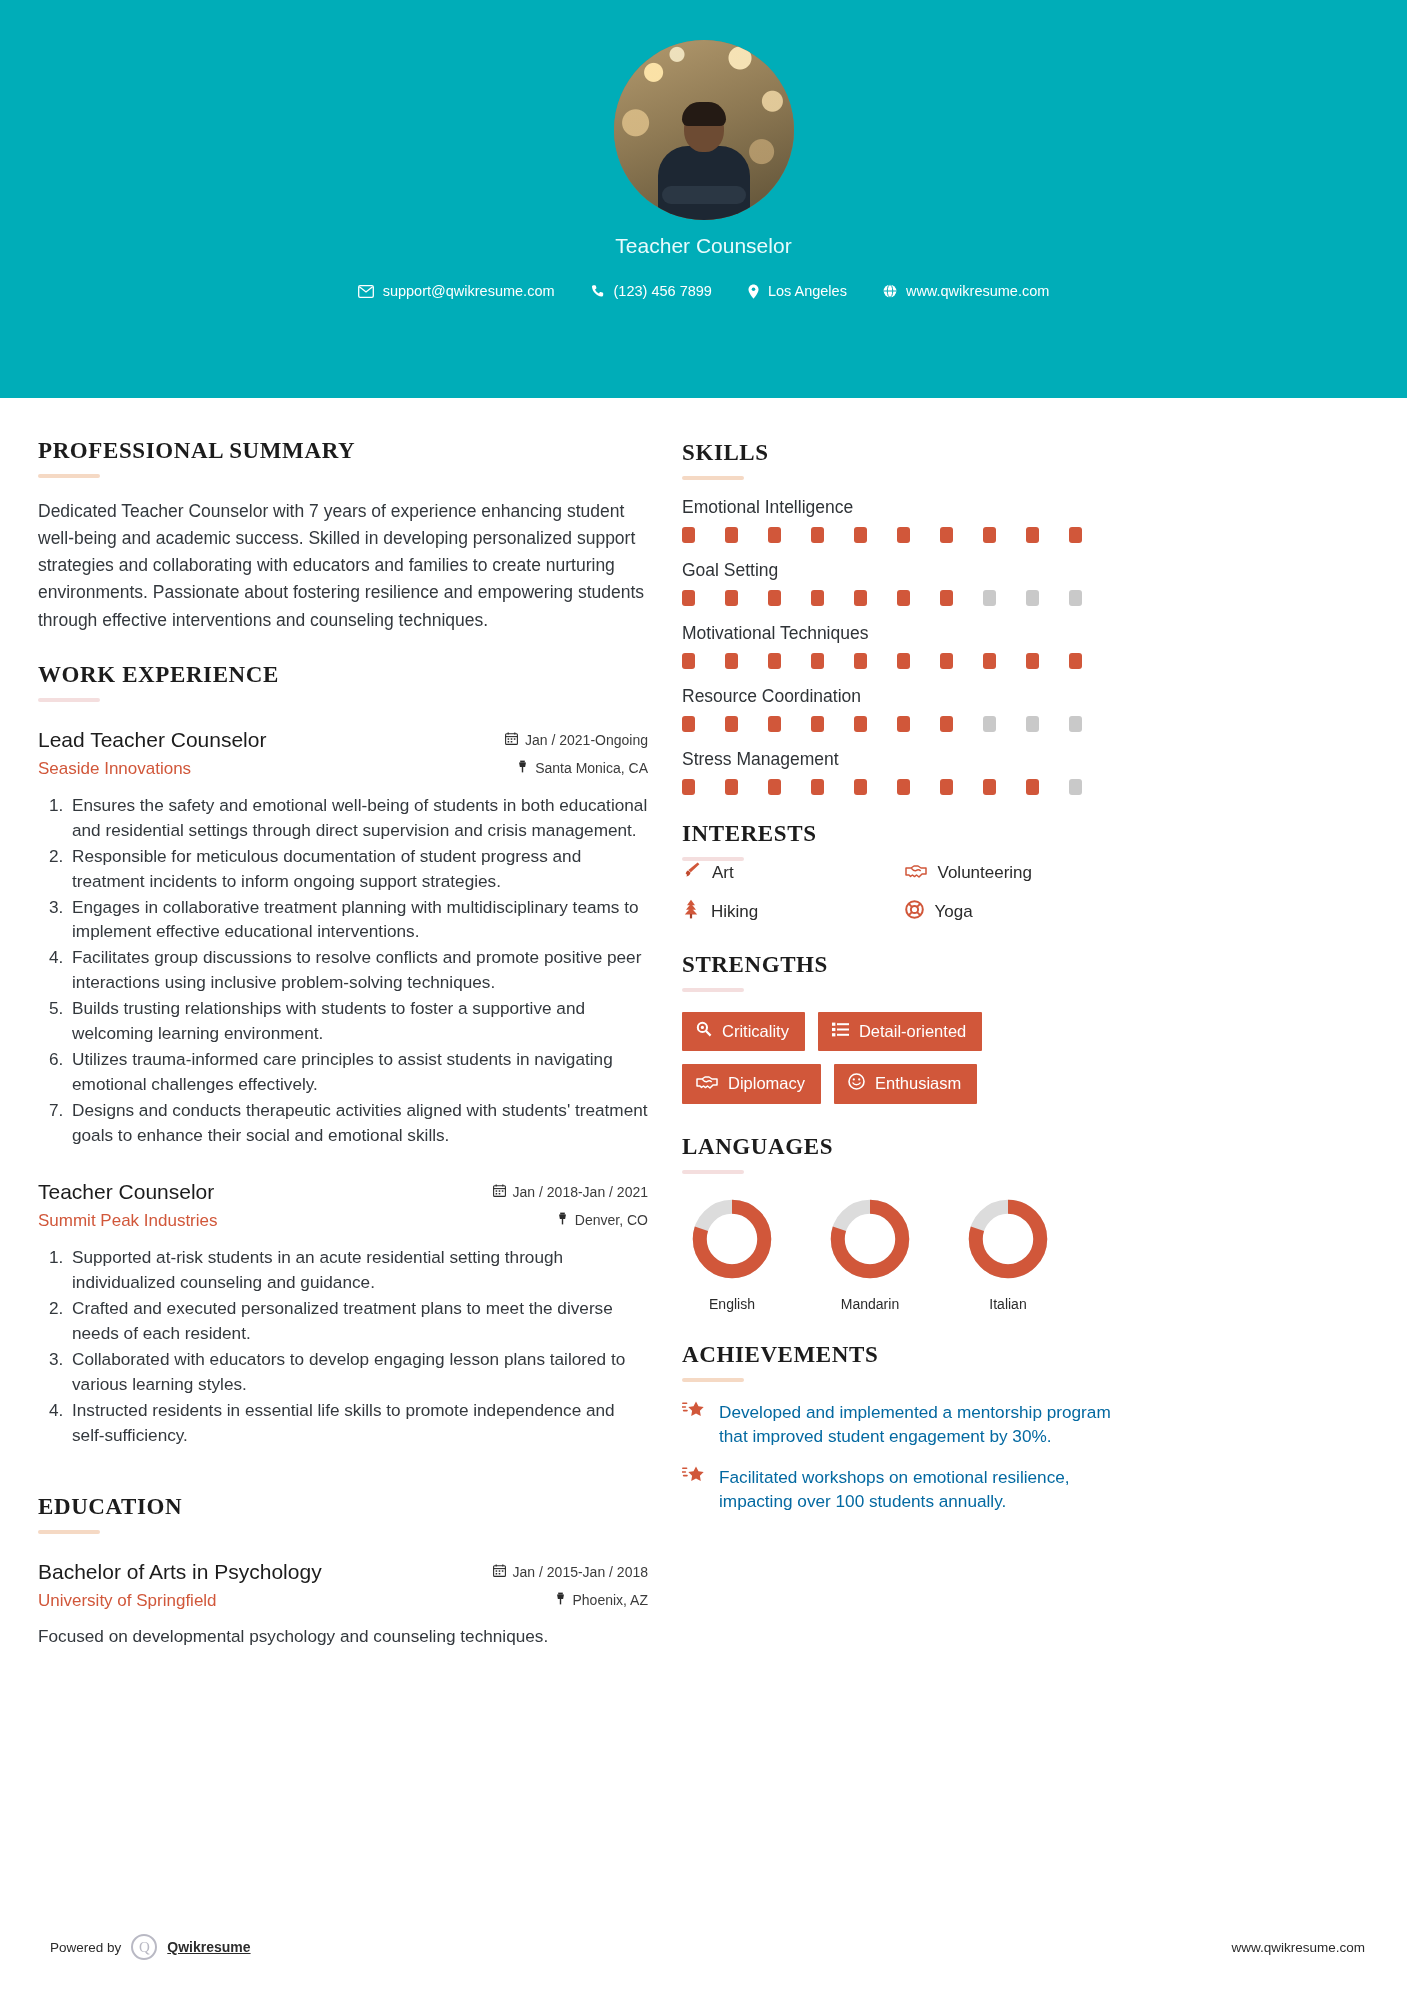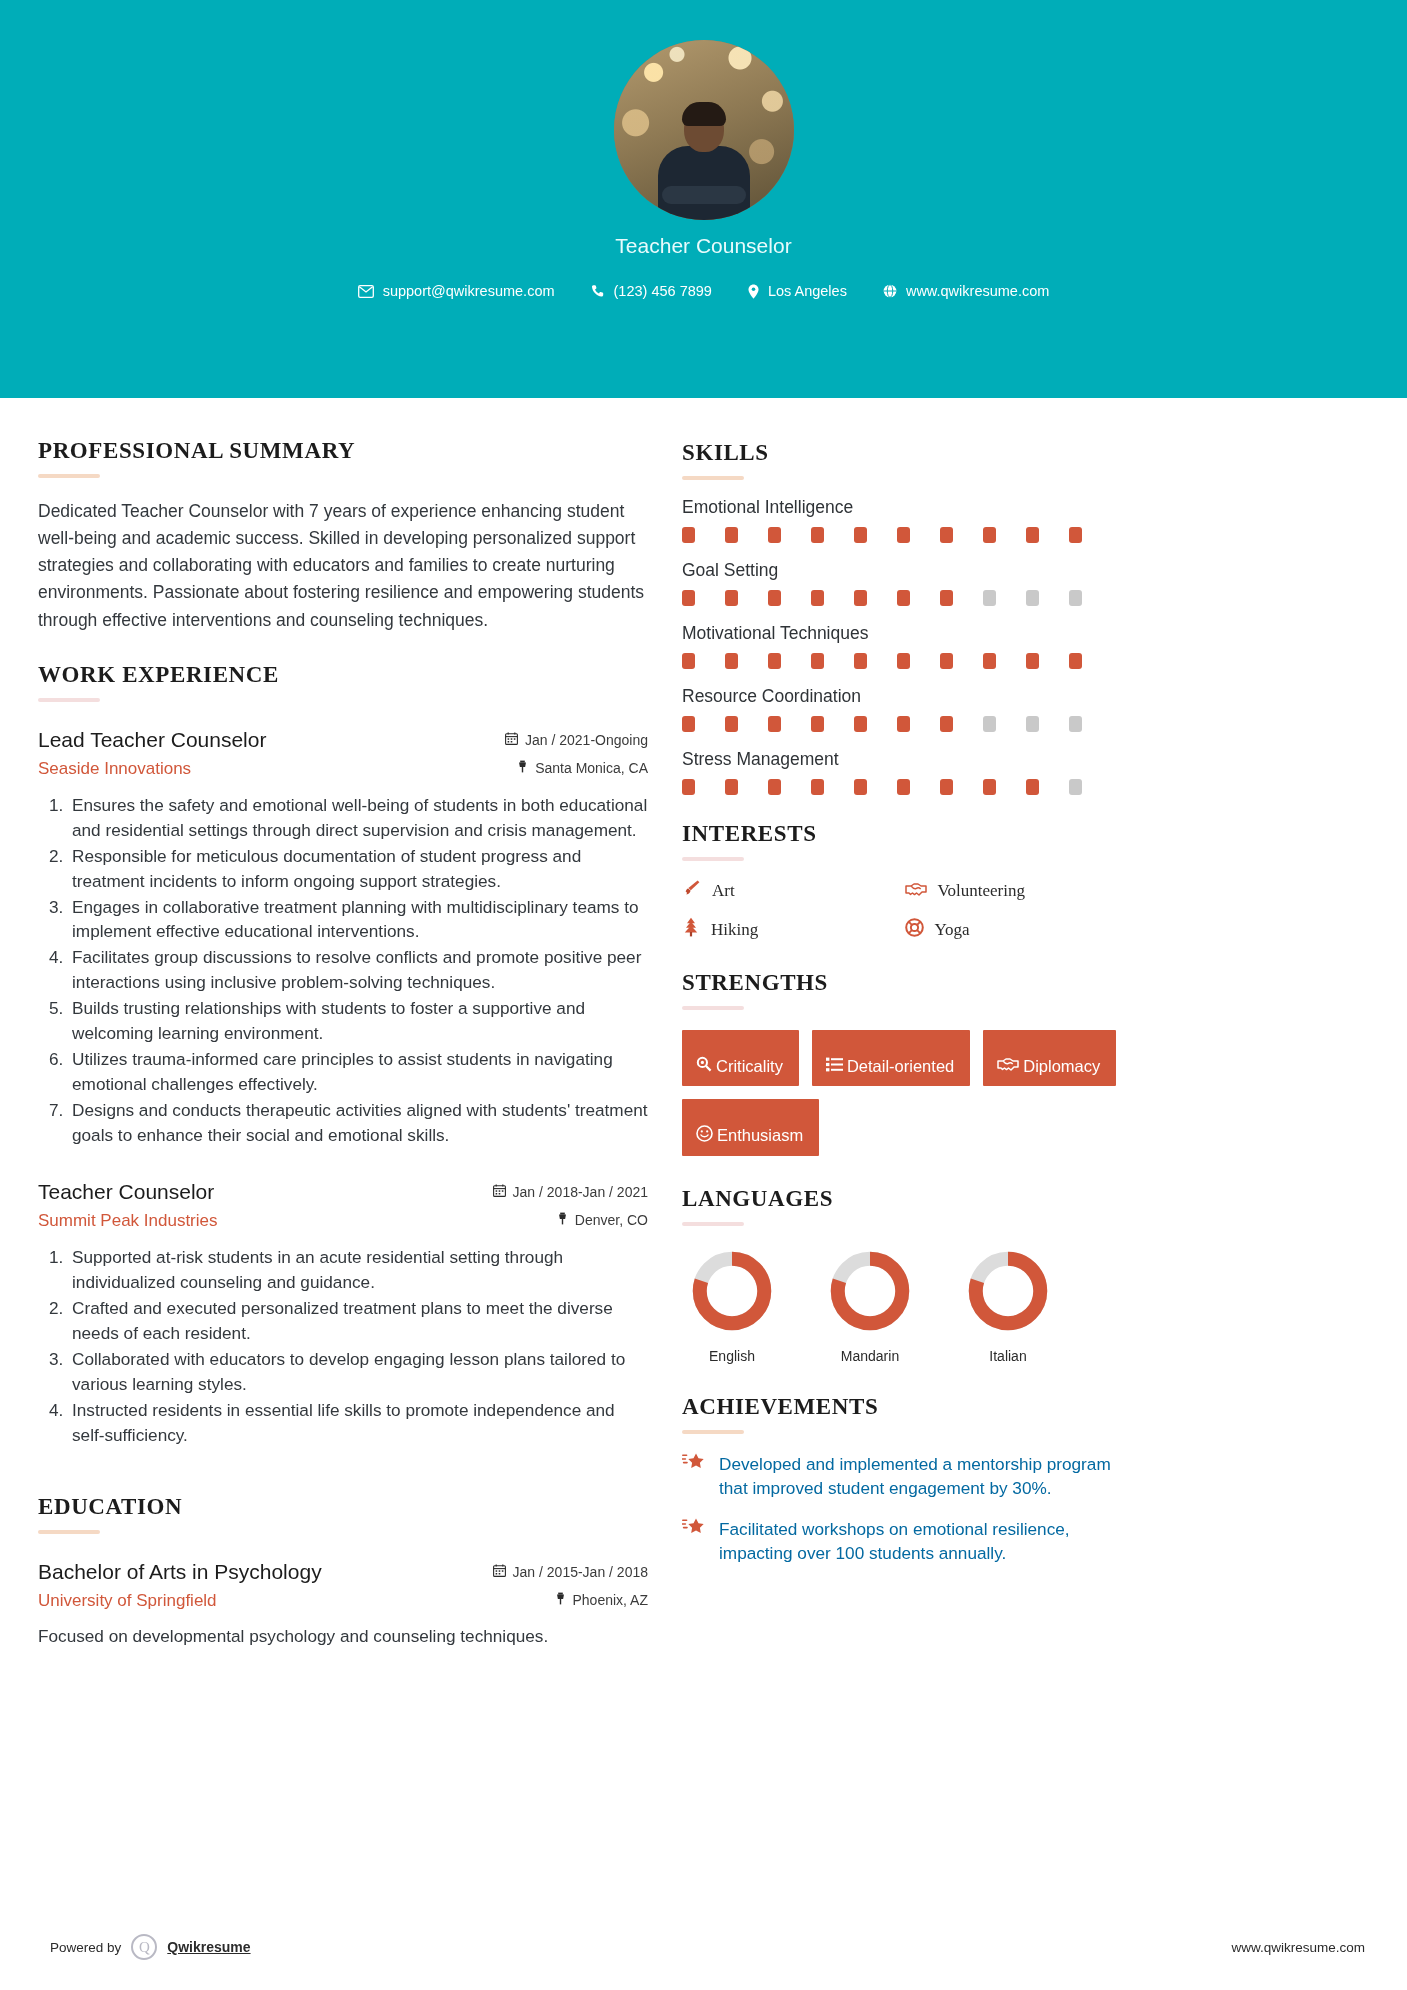--- a/index.html
+++ b/index.html
@@ -203,50 +203,48 @@
     width: 13px; height: 16px;
     border-radius: 3px;
     background: #c9c9c9;
     margin-right: 30px;
   }
   .dot:last-child { margin-right: 0; }
   .dot.on { background: #d1573a; }
 
   
   .interests {
-    margin-top: 18px;
     display: grid;
     grid-template-columns: 1fr 1fr;
     row-gap: 14px;
     column-gap: 8px;
-    font-family: Liberation Serif, serif;
   }
   .interest {
     display: flex;
     align-items: center;
     gap: 11px;
     font-size: 17px;
     color: #2b2b2b;
   }
 
   
   .strengths {
     margin-top: 20px;
     display: flex;
     flex-wrap: wrap;
     gap: 13px;
   }
   .strength {
     background: #d1573a;
     color: #ffffff;
     font-size: 16.5px;
-    padding: 26px 16px 10px 14px;
+    padding: 9px 16px 10px 14px;
     display: flex;
     align-items: center;
-    gap: 4px;
+    gap: 10px;
     border-radius: 1px;
   }
 
   
   .langs {
     margin-top: 22px;
     display: flex;
     gap: 38px;
   }
   .lang { text-align: center; width: 100px; }

